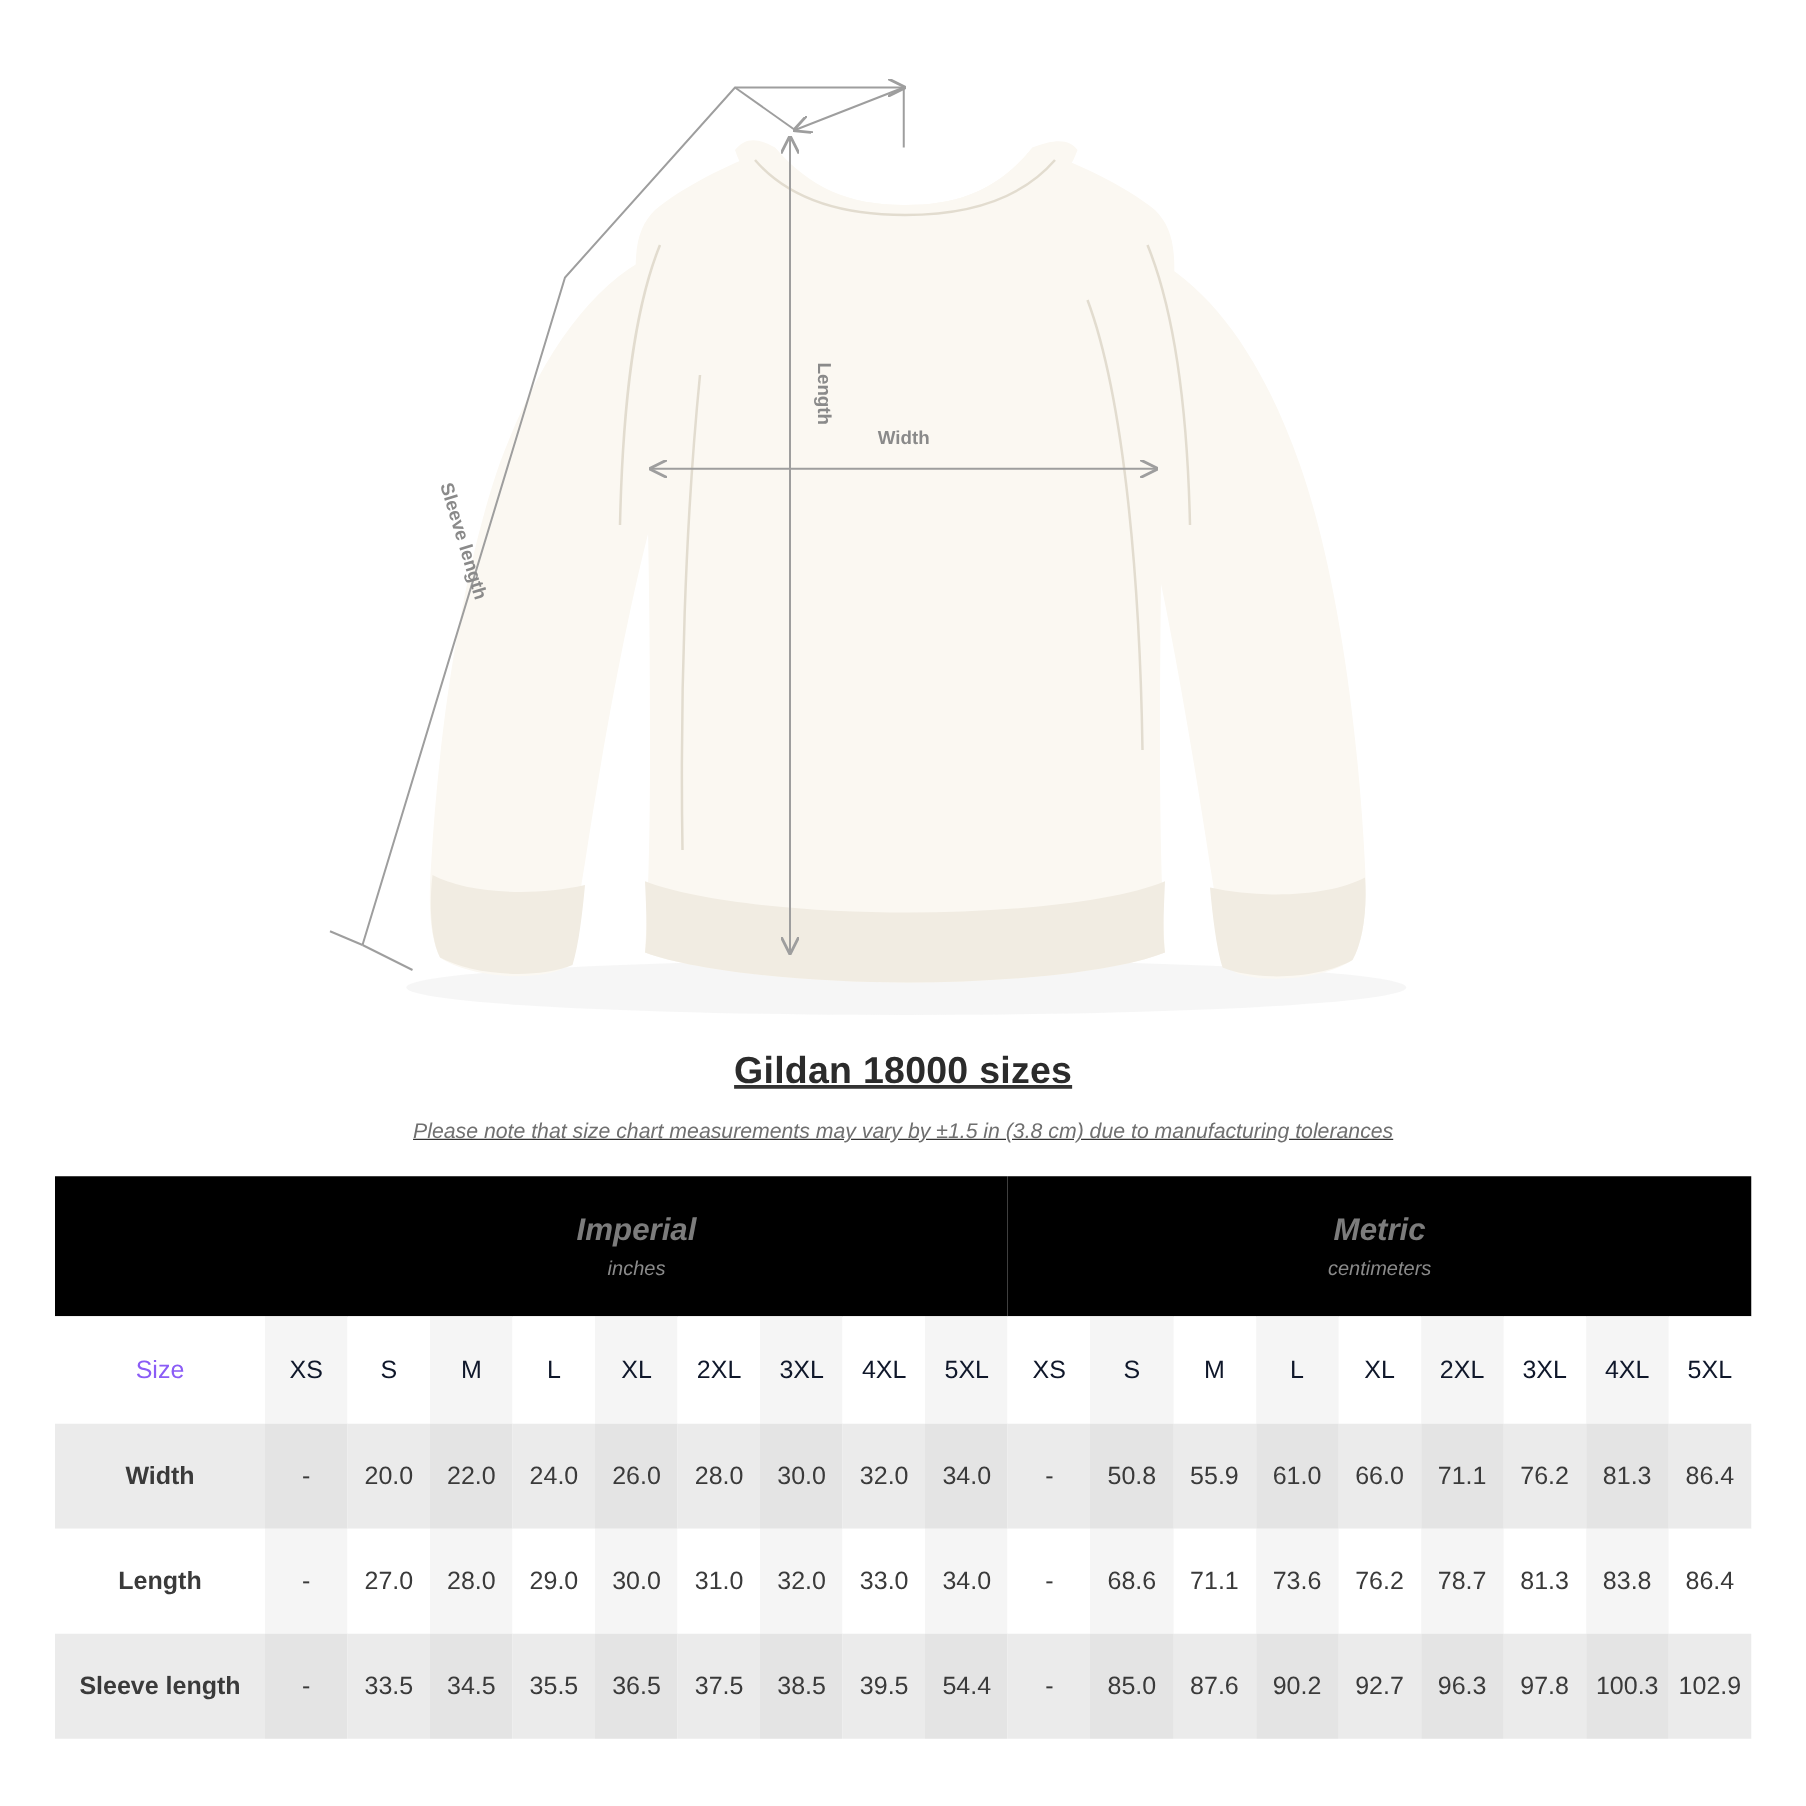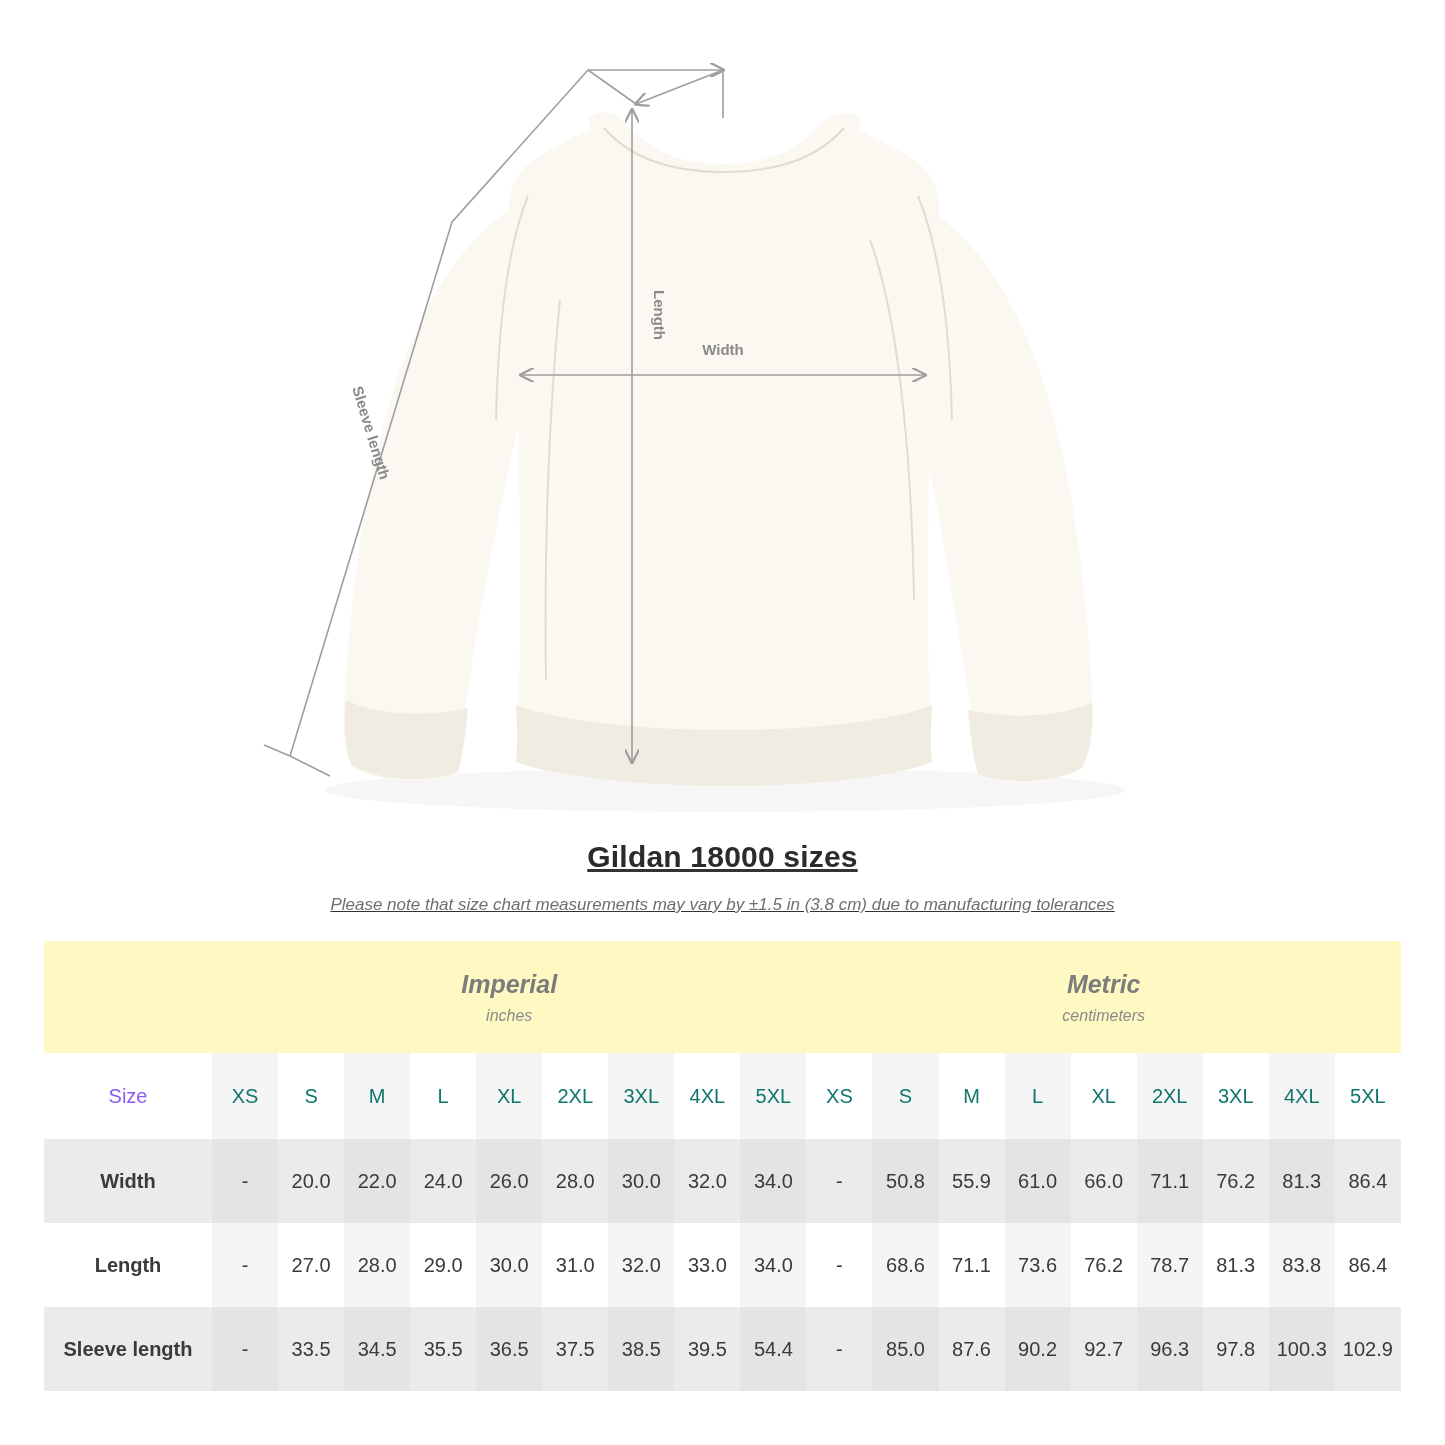--- a/index.html
+++ b/index.html
@@ -65,42 +65,42 @@
     table-layout: fixed;
   }
   table.size-table td,
   table.size-table th {
     text-align: center;
     vertical-align: middle;
     font-weight: normal;
   }
 
   .unit-header td {
-    background: #fef9c3;
+    background: #000000;
     height: 112px;
     padding: 0;
   }
   .unit-name {
     font-size: 25px;
     font-style: italic;
     font-weight: bold;
     color: #7c7c7c;
   }
   .unit-sub {
     font-size: 16px;
     font-style: italic;
     color: #8a8a8a;
     margin-top: 8px;
     text-align: center;
   }
 
   .col-header td {
     height: 84px;
     font-size: 20px;
-    color: #0f766e;
+    color: #0f172a;
     background: #ffffff;
   }
   .col-header td.rowlabel {
     font-size: 20px;
     color: #8b5cf6;
   }
   .col-header td.shaded {
     background: #f5f5f5;
   }
 

